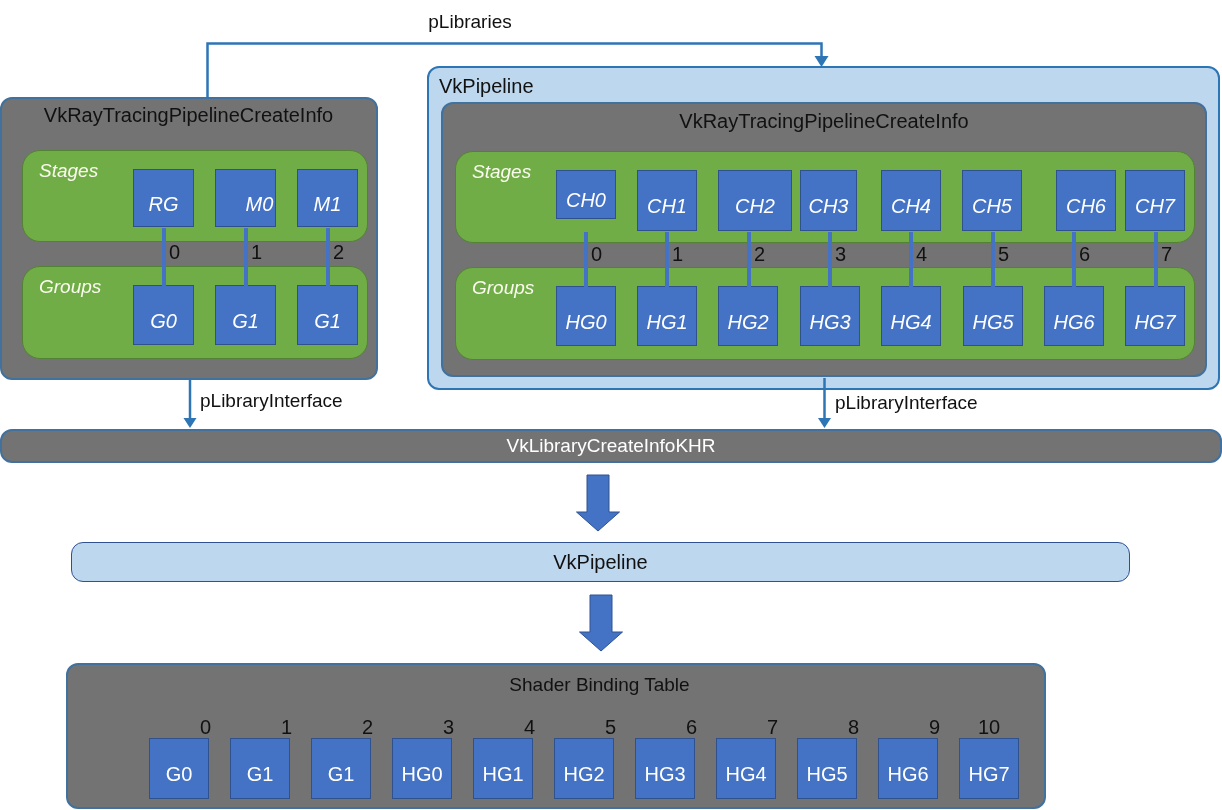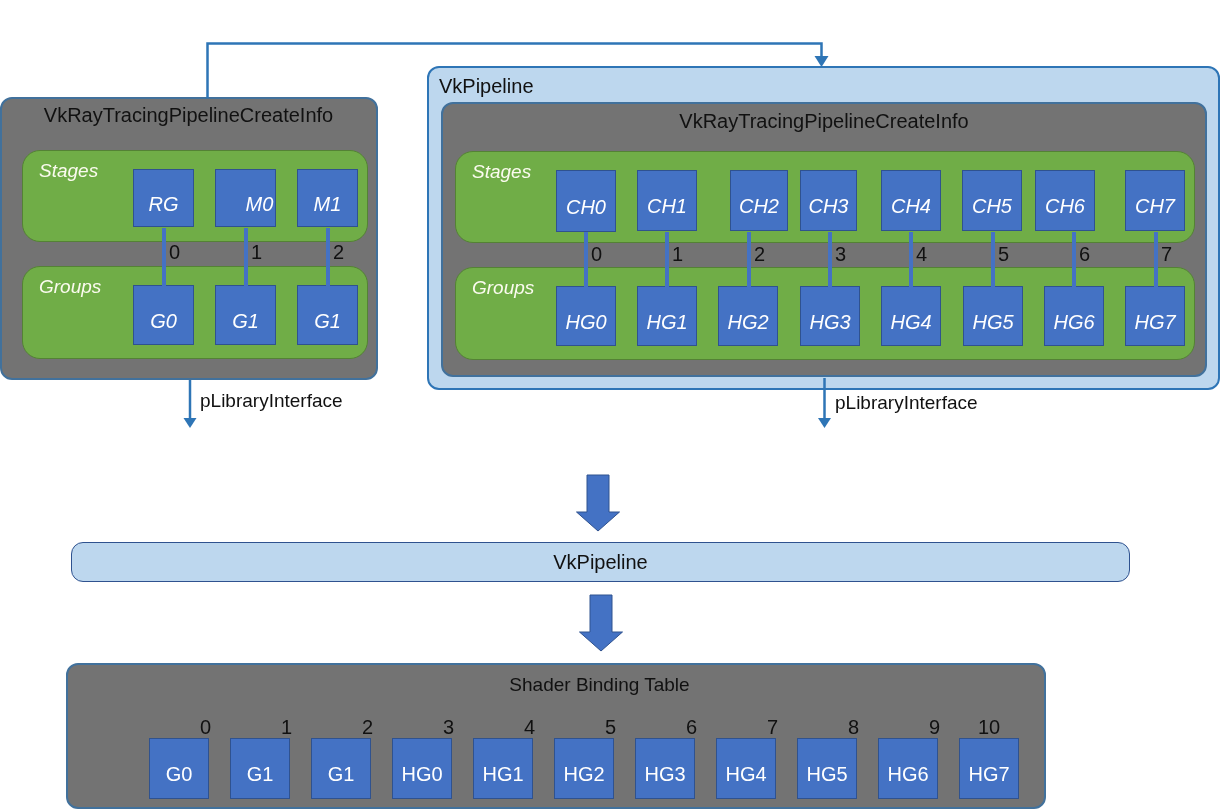--- a/index.html
+++ b/index.html
@@ -39,20 +39,21 @@
     <path d="M 207.5 98 L 207.5 43.5 L 821.5 43.5 L 821.5 58" fill="none" stroke="#2E75B6" stroke-width="2.5"></path>
     <polygon points="814.5,56 828.5,56 821.5,67" fill="#2E75B6"></polygon>
     <path d="M 190 380 L 190 420" fill="none" stroke="#2E75B6" stroke-width="2.5"></path>
     <polygon points="183.5,418 196.5,418 190,428" fill="#2E75B6"></polygon>
     <path d="M 824.5 378 L 824.5 420" fill="none" stroke="#2E75B6" stroke-width="2.5"></path>
     <polygon points="818,418 831,418 824.5,428" fill="#2E75B6"></polygon>
     <polygon points="587,475 609,475 609,512 619.5,512 598,531 576.5,512 587,512" fill="#4472C4" stroke="#2F528F" stroke-width="1"></polygon>
     <polygon points="590,595 612,595 612,632 622.5,632 601,651 579.5,632 590,632" fill="#4472C4" stroke="#2F528F" stroke-width="1"></polygon>
   </svg>
 
+  <div class="arrow-label" style="left:370px;top:10px;width:200px;text-align:center;">pLibraries</div>
 
   <div class="abs mblue" style="left:0;top:97px;width:378px;height:283px;">
     <div class="box-title" style="left:0;top:4px;width:373px;">VkRayTracingPipelineCreateInfo</div>
 
     <div class="abs panel" style="left:20px;top:51px;width:346px;height:92px;">
       <div class="panel-label" style="left:16px;top:9px;">Stages</div>
       <div class="sq" style="left:110px;top:18px;width:61px;height:58px;">RG</div>
       <div class="sq" style="left:192px;top:18px;width:61px;height:58px;padding-left:28px;">M0</div>
       <div class="sq" style="left:274px;top:18px;width:61px;height:58px;">M1</div>
     </div>
@@ -73,27 +74,27 @@
   </div>
 
   <div class="abs lblue" style="left:427px;top:66px;width:793px;height:324px;">
     <div class="corner-label" style="left:10px;top:6px;">VkPipeline</div>
 
     <div class="abs mblue" style="left:12px;top:34px;width:766px;height:275px;border-width:2px;">
       <div class="box-title" style="left:0;top:5px;width:762px;">VkRayTracingPipelineCreateInfo</div>
 
       <div class="abs panel" style="left:12px;top:47px;width:740px;height:92px;">
         <div class="panel-label" style="left:16px;top:9px;">Stages</div>
-        <div class="sq" style="left:100px;top:18px;width:60px;height:62px;">CH0</div>
+        <div class="sq" style="left:100px;top:18px;width:60px;height:49px;">CH0</div>
         <div class="sq" style="left:181px;top:18px;width:60px;height:61px;">CH1</div>
-        <div class="sq" style="left:262px;top:18px;width:58px;height:61px;margin-left:12px;">CH2</div>
+        <div class="sq" style="left:262px;top:18px;width:74px;height:61px;">CH2</div>
         <div class="sq" style="left:344px;top:18px;width:57px;height:61px;">CH3</div>
         <div class="sq" style="left:425px;top:18px;width:60px;height:61px;">CH4</div>
         <div class="sq" style="left:506px;top:18px;width:60px;height:61px;">CH5</div>
-        <div class="sq" style="left:579px;top:18px;width:60px;height:61px;">CH6</div>
+        <div class="sq" style="left:600px;top:18px;width:60px;height:61px;">CH6</div>
         <div class="sq" style="left:669px;top:18px;width:60px;height:61px;">CH7</div>
       </div>
 
       <div class="abs panel" style="left:12px;top:163px;width:740px;height:93px;">
         <div class="panel-label" style="left:16px;top:9px;">Groups</div>
         <div class="sq" style="left:100px;top:18px;width:60px;height:60px;">HG0</div>
         <div class="sq" style="left:181px;top:18px;width:60px;height:60px;">HG1</div>
         <div class="sq" style="left:262px;top:18px;width:60px;height:60px;">HG2</div>
         <div class="sq" style="left:344px;top:18px;width:60px;height:60px;">HG3</div>
         <div class="sq" style="left:425px;top:18px;width:60px;height:60px;">HG4</div>
@@ -117,20 +118,21 @@
       <div class="idx" style="left:473px;top:139px;">4</div>
       <div class="idx" style="left:555px;top:139px;">5</div>
       <div class="idx" style="left:636px;top:139px;">6</div>
       <div class="idx" style="left:718px;top:139px;">7</div>
     </div>
   </div>
 
   <div class="arrow-label" style="left:200px;top:389px;">pLibraryInterface</div>
   <div class="arrow-label" style="left:835px;top:391px;">pLibraryInterface</div>
 
+  <div class="abs mblue bar" style="left:0;top:429px;width:1222px;height:34px;border-width:2px;color:#ffffff;font-size:19px;">VkLibraryCreateInfoKHR</div>
 
   <div class="abs lblue bar" style="left:71px;top:542px;width:1059px;height:40px;border:1.5px solid #2F528F;color:#111111;font-size:20px;">VkPipeline</div>
 
   <div class="abs mblue" style="left:66px;top:663px;width:980px;height:146px;">
     <div class="box-title" style="left:0;top:8px;width:1063px;font-size:19px;">Shader Binding Table</div>
 
     <div class="idx-r" style="left:79px;top:51px;">0</div>
     <div class="idx-r" style="left:160px;top:51px;">1</div>
     <div class="idx-r" style="left:241px;top:51px;">2</div>
     <div class="idx-r" style="left:322px;top:51px;">3</div>

